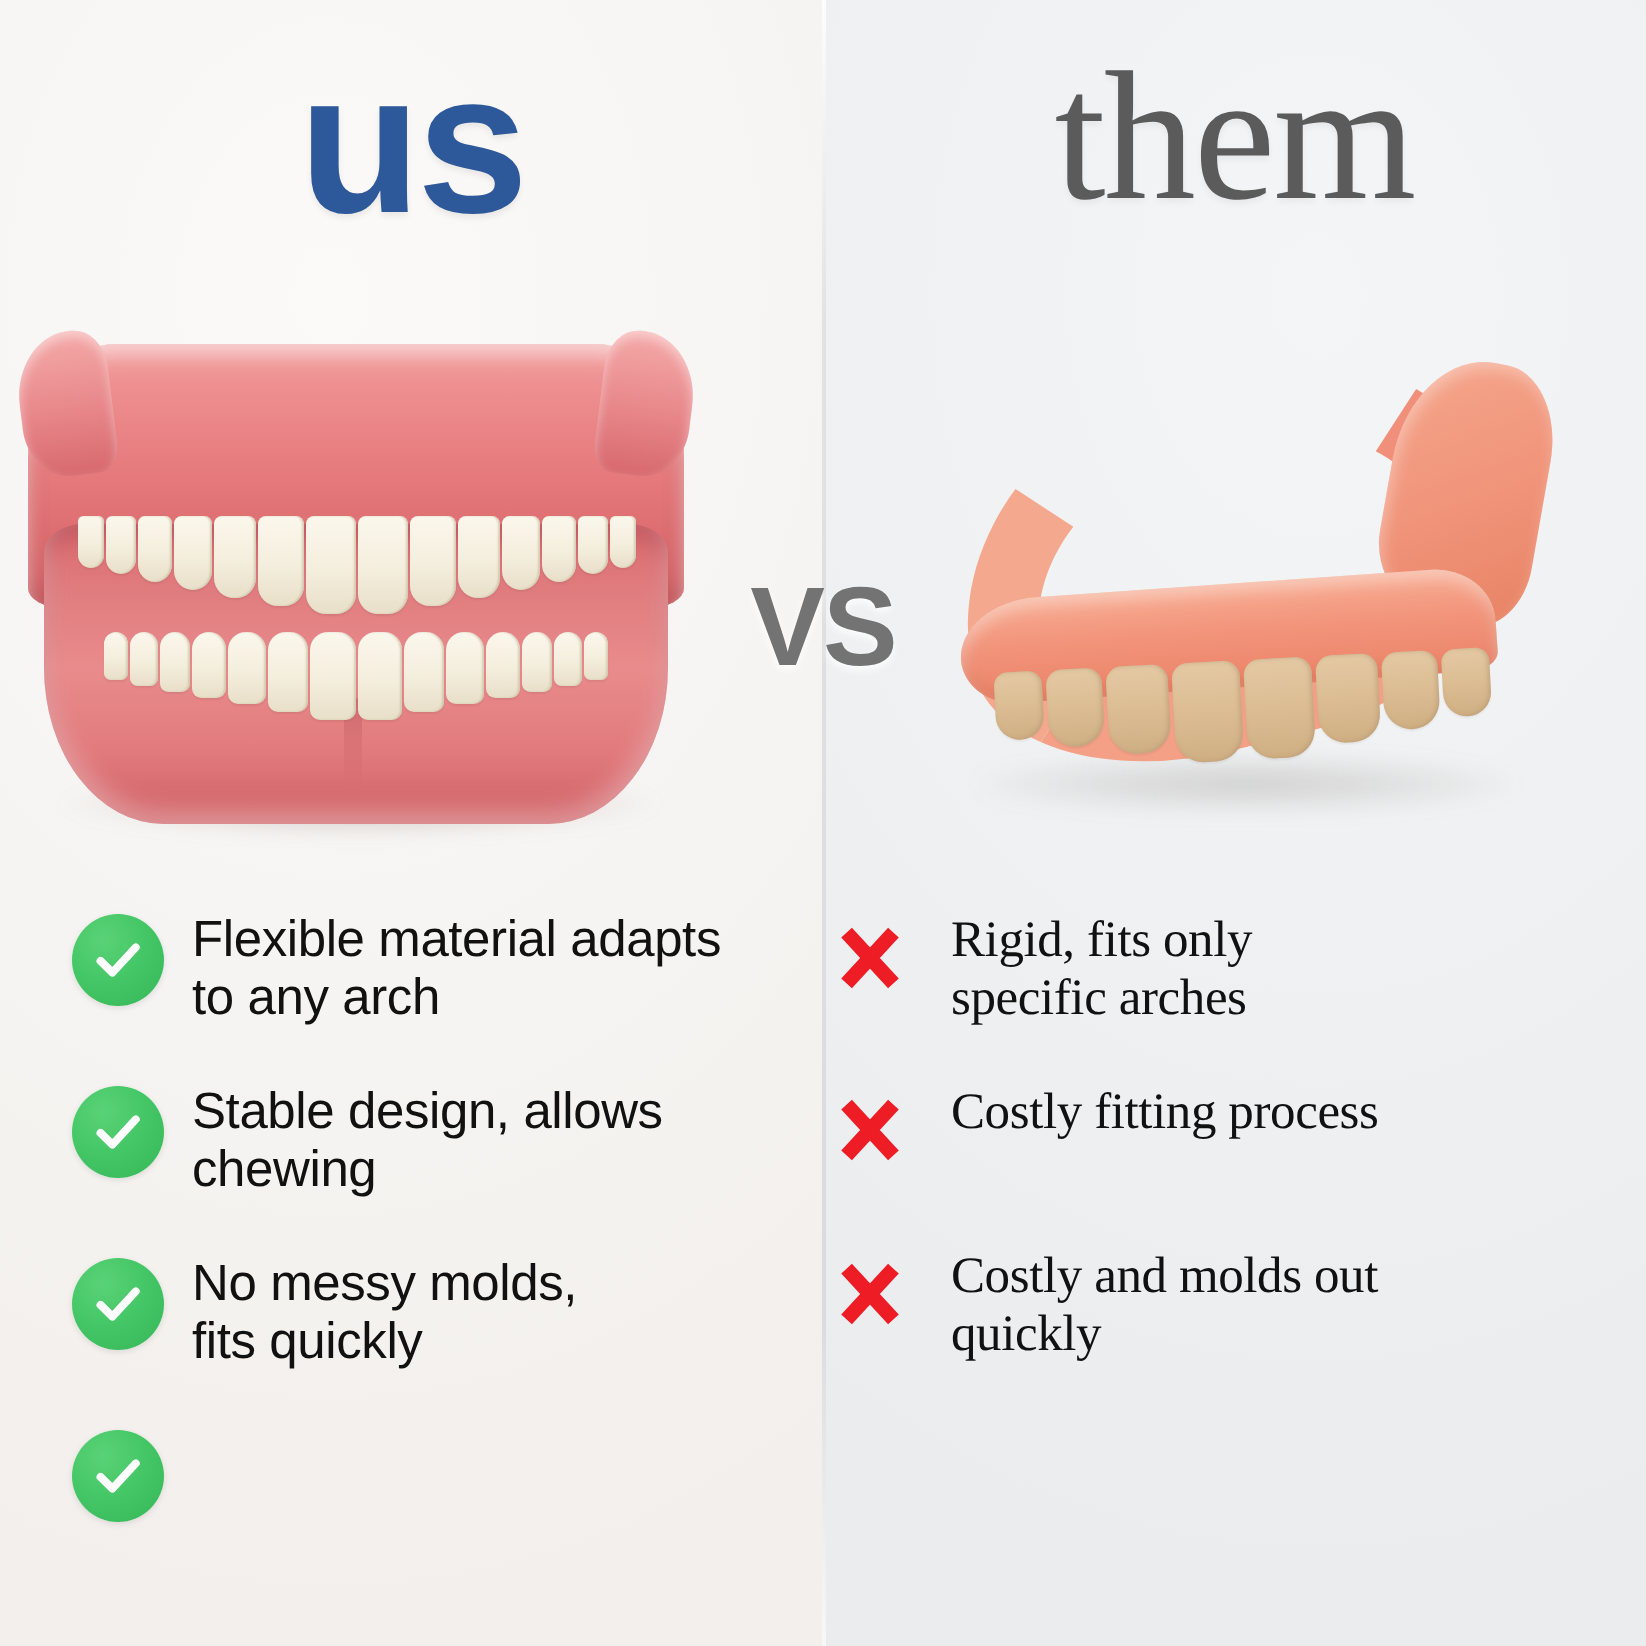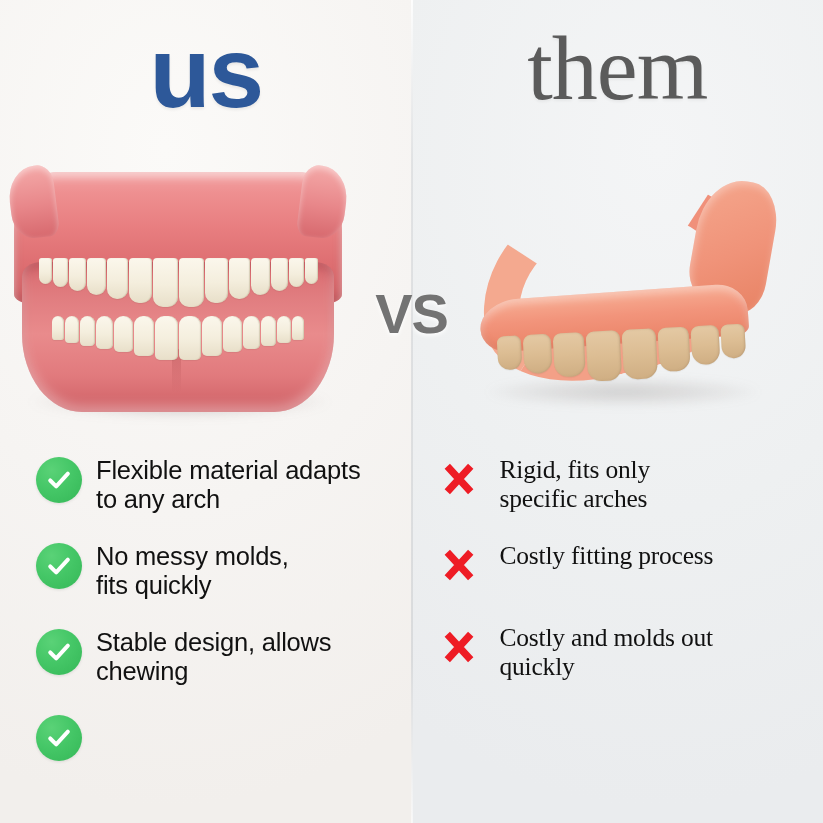--- a/index.html
+++ b/index.html
@@ -227,21 +227,21 @@
   
   .feature-list {
     position:absolute;
     left:0; top:455px;
     width:100%;
     padding:0 16px 0 0;
     display:flex;
     flex-direction:column;
   }
   .feature-list.list-us   { padding-left:36px; }
-  .feature-list.list-them { padding-left:24px; }
+  .feature-list.list-them { }
 
   .feature-item {
     display:flex;
     align-items:flex-start;
     gap:14px;
     min-height:82px;
   }
   .feature-item.two-line { min-height:86px; }
 
   .feature-text {
@@ -342,32 +342,32 @@
         <span class="feature-text">Flexible material adapts
 to any arch</span>
       </div>
 
       <div class="feature-item two-line">
         <span class="icon-check">
           <svg viewBox="0 0 24 24">
               <path d="M4.5 12.4 L9.6 17.4 L19.6 6.6" fill="none" stroke="#ffffff" stroke-width="3.4" stroke-linecap="round" stroke-linejoin="round"></path>
             </svg>
         </span>
+        <span class="feature-text">Stable design, allows
+chewing</span>
+      </div>
+
+      <div class="feature-item two-line">
+        <span class="icon-check">
+          <svg viewBox="0 0 24 24">
+              <path d="M4.5 12.4 L9.6 17.4 L19.6 6.6" fill="none" stroke="#ffffff" stroke-width="3.4" stroke-linecap="round" stroke-linejoin="round"></path>
+            </svg>
+        </span>
         <span class="feature-text">No messy molds,
 fits quickly</span>
-      </div>
-
-      <div class="feature-item two-line">
-        <span class="icon-check">
-          <svg viewBox="0 0 24 24">
-              <path d="M4.5 12.4 L9.6 17.4 L19.6 6.6" fill="none" stroke="#ffffff" stroke-width="3.4" stroke-linecap="round" stroke-linejoin="round"></path>
-            </svg>
-        </span>
-        <span class="feature-text">Stable design, allows
-chewing</span>
       </div>
 
       <div class="feature-item two-line">
         <span class="icon-check">
           <svg viewBox="0 0 24 24">
               <path d="M4.5 12.4 L9.6 17.4 L19.6 6.6" fill="none" stroke="#ffffff" stroke-width="3.4" stroke-linecap="round" stroke-linejoin="round"></path>
             </svg>
         </span>
       </div>
 

